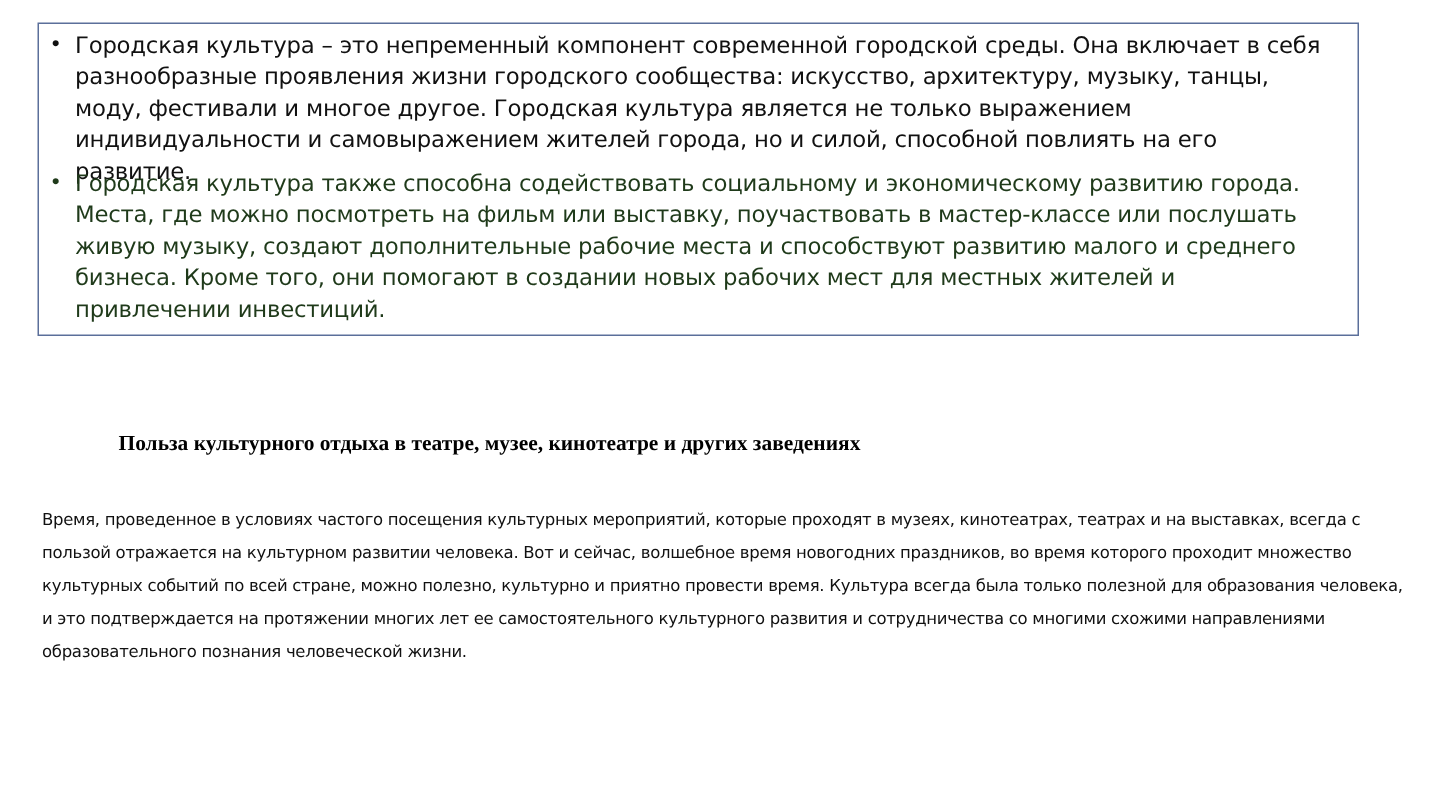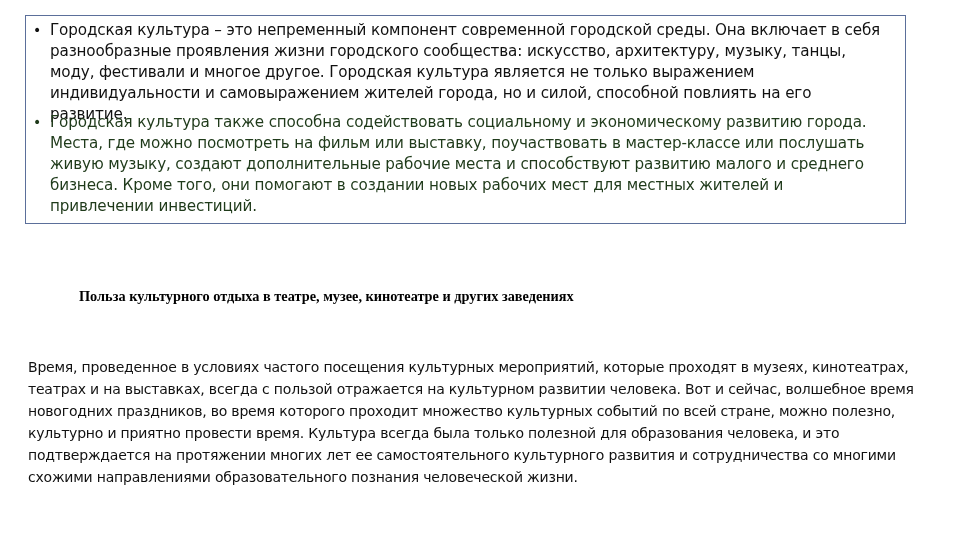--- a/index.html
+++ b/index.html
@@ -61,25 +61,24 @@
       font-size: 14.3px;
       color: #000000;
       white-space: nowrap;
       margin-top: 32px;
     }
     .paragraph {
       position: absolute;
       left: 28px;
       top: 336px;
       width: 910px;
-      font-size: 14px;
+      font-size: 11px;
       line-height: 22px;
       color: #111111;
       letter-spacing: -0.2px;
-      margin-top: 20px;
     }
   </style>
 </head>
 <body>
 
 <div class="text-box">
   <ul class="bullet-list">
     <li class="bullet-item first">
       <span class="bullet-dot">•</span>
       <span>Городская культура – это непременный компонент современной городской среды. Она включает в себя разнообразные проявления жизни городского сообщества: искусство, архитектуру, музыку, танцы, моду, фестивали и многое другое. Городская культура является не только выражением индивидуальности и самовыражением жителей города, но и силой, способной повлиять на его развитие.</span>

